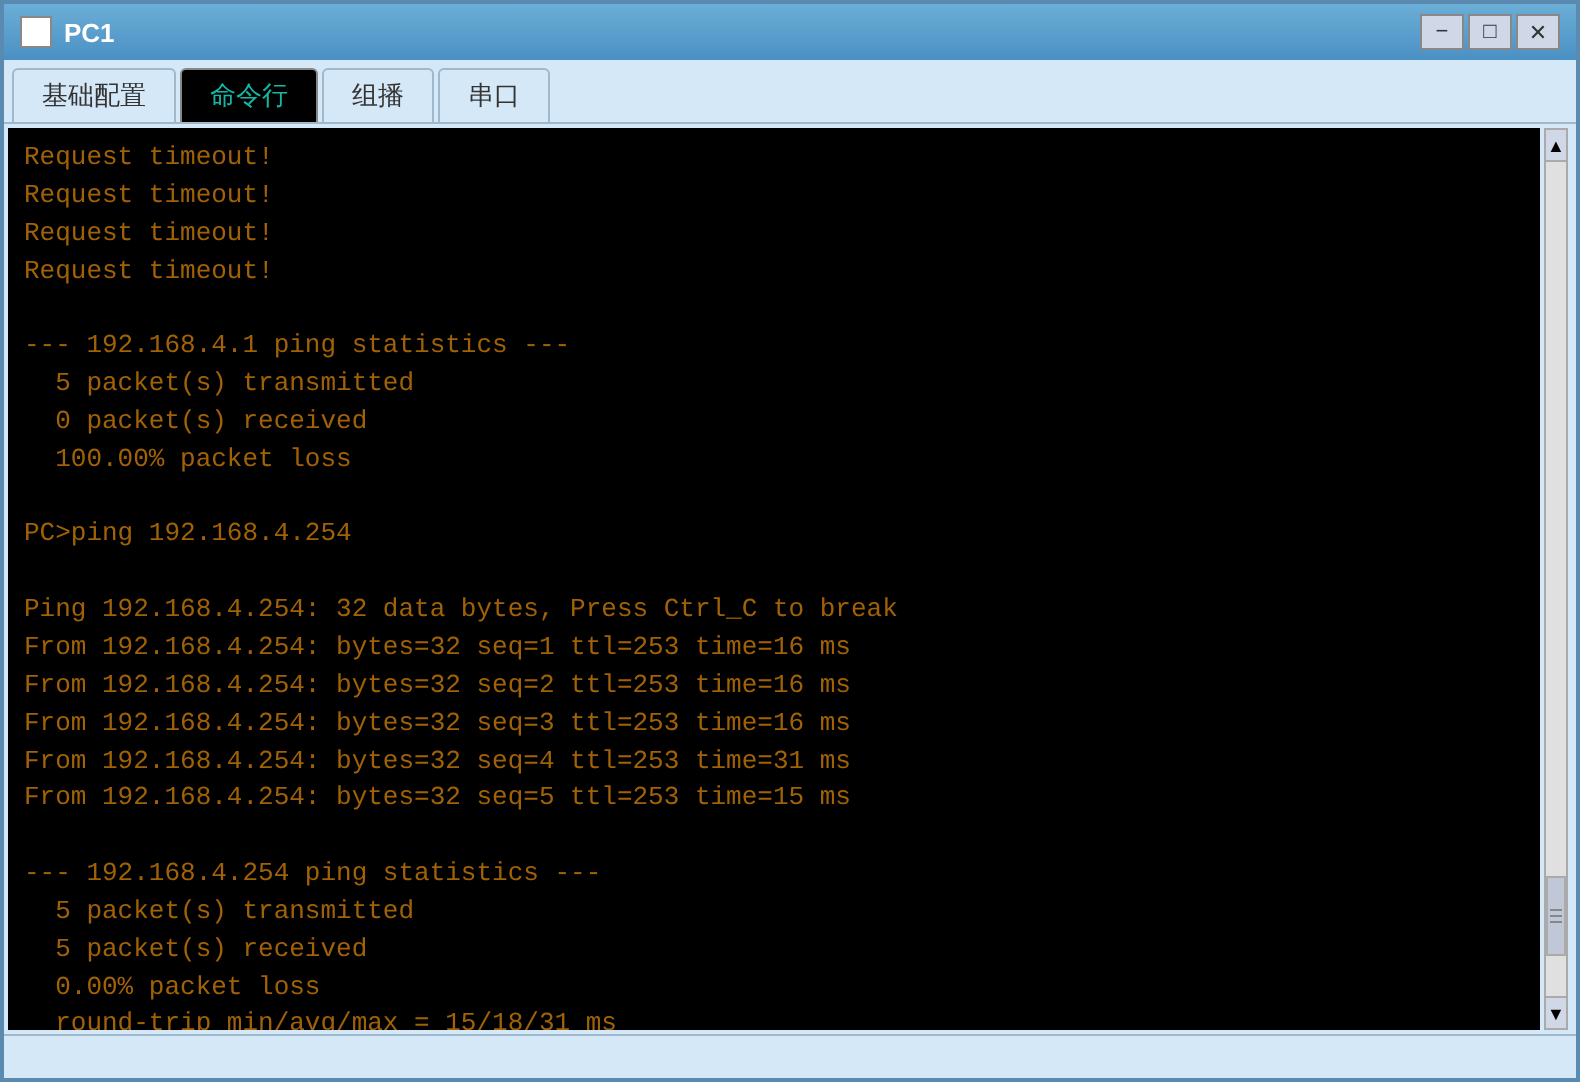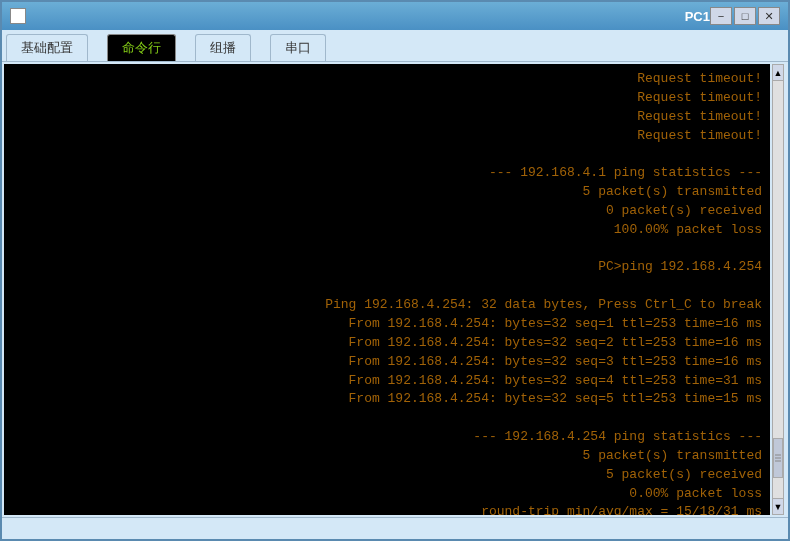--- a/index.html
+++ b/index.html
@@ -1,15 +1,15 @@
 <!DOCTYPE html>
 <html><head>
   <meta charset="utf-8">
   <style>
-    * { margin: 0; padding: 0; box-sizing: border-box; text-align: right; }
+    * { margin: 0; padding: 0; box-sizing: border-box; }
     body {
       width: 790px;
       height: 541px;
       background: #c0c0c0;
       font-family: 'SimSun', '宋体', sans-serif;
       overflow: hidden;
     }
 
     
     .window {
@@ -63,37 +63,37 @@
       cursor: pointer;
       color: #333;
     }
 
     
     .tab-bar {
       display: flex;
       background: #d4e8f7;
       padding: 4px 4px 0 4px;
       flex-shrink: 0;
-      gap: 19px;
+      gap: 2px;
     }
 
     .tab {
       padding: 4px 14px;
       background: #d4e8f7;
       border: 1px solid #a0b8cc;
       border-bottom: none;
       font-size: 13px;
       color: #333;
       cursor: pointer;
       border-radius: 3px 3px 0 0;
     }
 
     .tab.active {
       background: #000;
-      color: #84cc16;
+      color: #14b8a6;
       border-color: #888;
     }
 
     .tab-divider {
       height: 1px;
       background: #a0b8cc;
       margin: 0 0px;
       flex-shrink: 0;
     }
 

